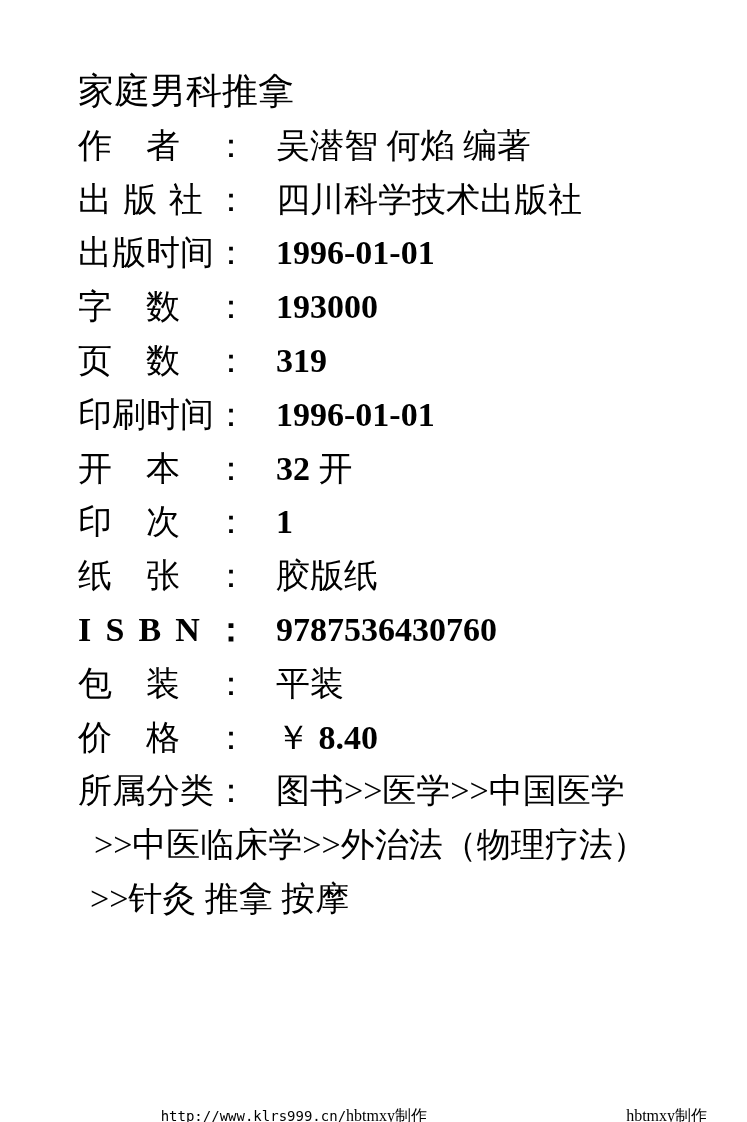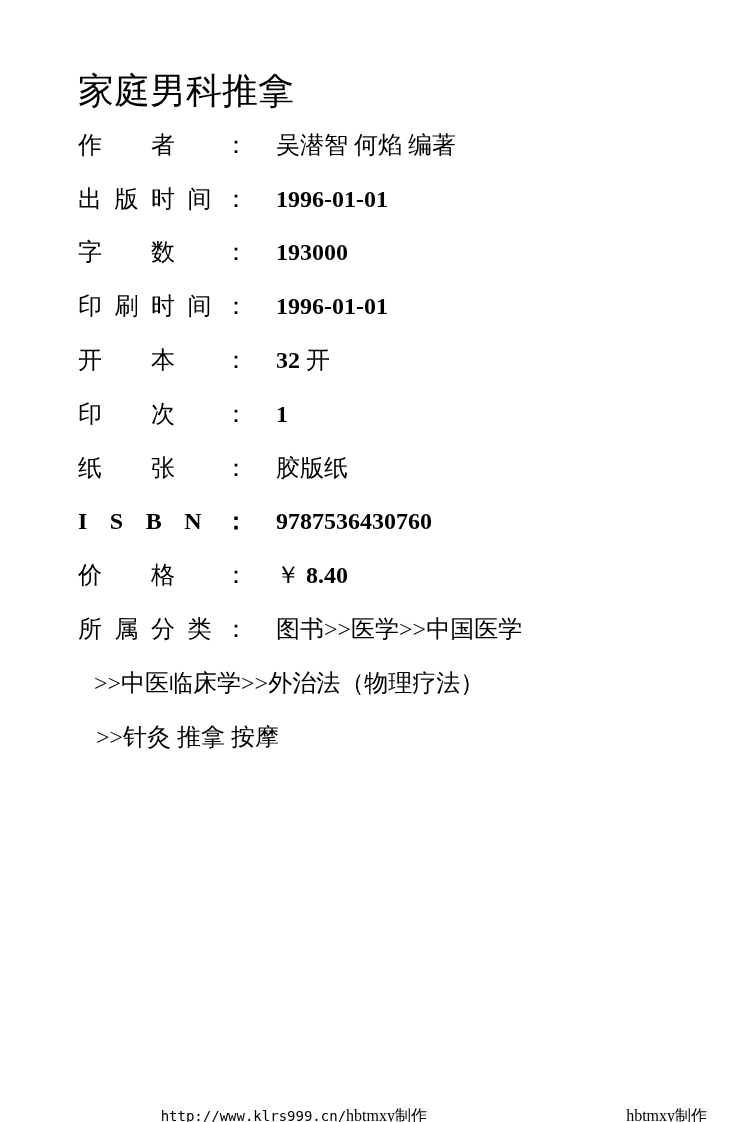--- a/index.html
+++ b/index.html
@@ -18,21 +18,21 @@
   .page {
     position: absolute;
     inset: 0;
     padding: 65px 30px 0 78px;
     box-sizing: border-box;
     border-radius: 29px;
   }
   .line {
     height: 53.8px;
     line-height: 53.8px;
-    font-size: 24px;
+    font-size: 34px;
     white-space: nowrap;
   }
   .title-line {
     font-size: 36px;
   }
   .info-label {
     display: inline-block;
     width: 170px;
     text-align: justify;
     text-align-last: justify;
@@ -82,31 +82,34 @@
     margin-top: 36px;
   }
 </style>
 </head>
 <body>
 
 <div class="page">
   <div class="line title-line">家庭男科推拿</div>
   <div id="info-rows">
       <div class="line"><span class="info-label">作者：</span><span class="info-value"><span class="seg-cjk">吴潜智 何焰 编著</span></span></div>
+      <div class="line"><span class="info-label">出版社：</span><span class="info-value"><span class="seg-cjk">四川科学技术出版社</span></span></div>
       <div class="line"><span class="info-label">出版时间：</span><span class="info-value"><span class="seg-num">1996-01-01</span></span></div>
       <div class="line"><span class="info-label">字数：</span><span class="info-value"><span class="seg-num">193000</span></span></div>
+      <div class="line"><span class="info-label">页数：</span><span class="info-value"><span class="seg-num">319</span></span></div>
       <div class="line"><span class="info-label">印刷时间：</span><span class="info-value"><span class="seg-num">1996-01-01</span></span></div>
       <div class="line"><span class="info-label">开本：</span><span class="info-value"><span class="seg-num">32</span><span class="seg-cjk"> 开</span></span></div>
       <div class="line"><span class="info-label">印次：</span><span class="info-value"><span class="seg-num">1</span></span></div>
       <div class="line"><span class="info-label">纸张：</span><span class="info-value"><span class="seg-cjk">胶版纸</span></span></div>
       <div class="line"><span class="info-label num-label">I S B N ：</span><span class="info-value"><span class="seg-num">9787536430760</span></span></div>
+      <div class="line"><span class="info-label">包装：</span><span class="info-value"><span class="seg-cjk">平装</span></span></div>
       <div class="line"><span class="info-label">价格：</span><span class="info-value"><span class="seg-cjk">￥ </span><span class="seg-num">8.40</span></span></div>
       <div class="line"><span class="info-label">所属分类：</span><span class="info-value"><span class="seg-cjk">图书&gt;&gt;医学&gt;&gt;中国医学</span></span></div>
       <div class="line"><span class="info-value" style="margin-left: 16px;"><span class="seg-cjk">&gt;&gt;中医临床学&gt;&gt;外治法（物理疗法）</span></span></div>
-      <div class="line"><span class="info-value" style="margin-left: 18px;"><span class="seg-cjk">&gt;&gt;针灸 推拿 按摩</span></span></div>
+      <div class="line"><span class="info-value" style="margin-left: 12px;"><span class="seg-cjk">&gt;&gt;针灸 推拿 按摩</span></span></div>
     </div>
 </div>
 
 <div class="footer">
   <span class="f-left">http://www.klrs999.cn/</span>
   <span class="f-center">hbtmxy制作</span>
   <span class="f-right">hbtmxy制作</span>
 </div>
 
 </body></html>

